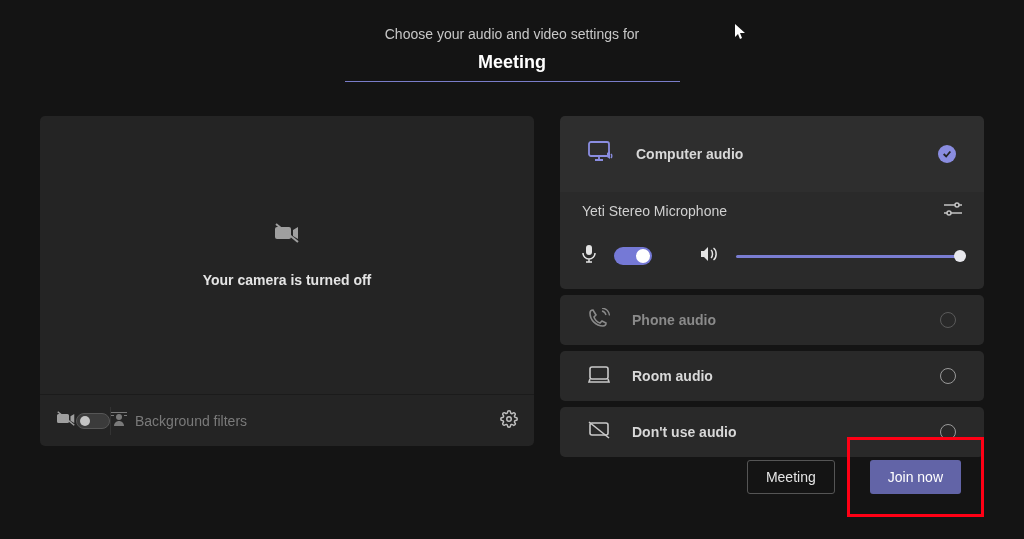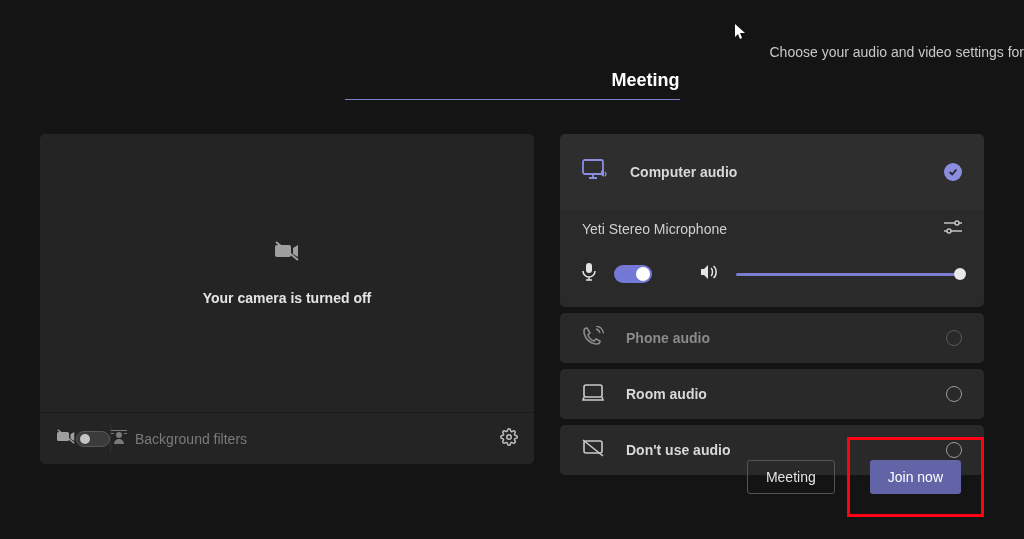--- a/index.html
+++ b/index.html
@@ -6,23 +6,22 @@
   body {
     width: 1024px;
     height: 539px;
     background: #141414;
     font-family: "Segoe UI", Arial, sans-serif;
     color: #e0e0e0;
     overflow: hidden;
     position: relative;
   }
   .header {
-    text-align: right;
-    padding-top: 15px;
-    margin-top: 29px;
+    text-align: center;
+    padding-top: 26px;
   }
   .header-sub {
     font-size: 14px;
     color: #c8c8c8;
     font-weight: 400;
   }
   .header-title-wrap {
     margin: 10px auto 0;
     width: 335px;
     border-bottom: 1px solid #7a7dc9;
@@ -76,21 +75,21 @@
     background: #c4c4c4; position: absolute; top: 2px; left: 3px;
   }
   .vdiv { width: 1px; height: 28px; background: #333; }
   .bg-filters { display:flex; align-items:center; gap:8px; color:#7a7a7a; font-size:14px; }
   .gear-icon { margin-left:auto; color:#bfbfbf; cursor:pointer;}
   
   .audio-panel { width: 424px; display:flex; flex-direction:column; gap:6px;}
   .audio-card {
     background:#292929; border-radius:5px;
     display:flex; align-items:center; height:50px;
-    padding:0 22px; gap:22px; cursor:pointer;
+    padding:0 28px; gap:22px; cursor:pointer;
   }
   .audio-card.selected {
     background:#2e2e2e;
     height:76px;
     border-top-left-radius:5px; border-top-right-radius:5px;
     border-bottom-left-radius:0; border-bottom-right-radius:0;
   }
   .audio-card .label { font-size:14px; font-weight:600; color:#d8d8d8;}
   .audio-card.dim .label, .audio-card.dim svg { color:#8a8a8a; }
   .radio {

